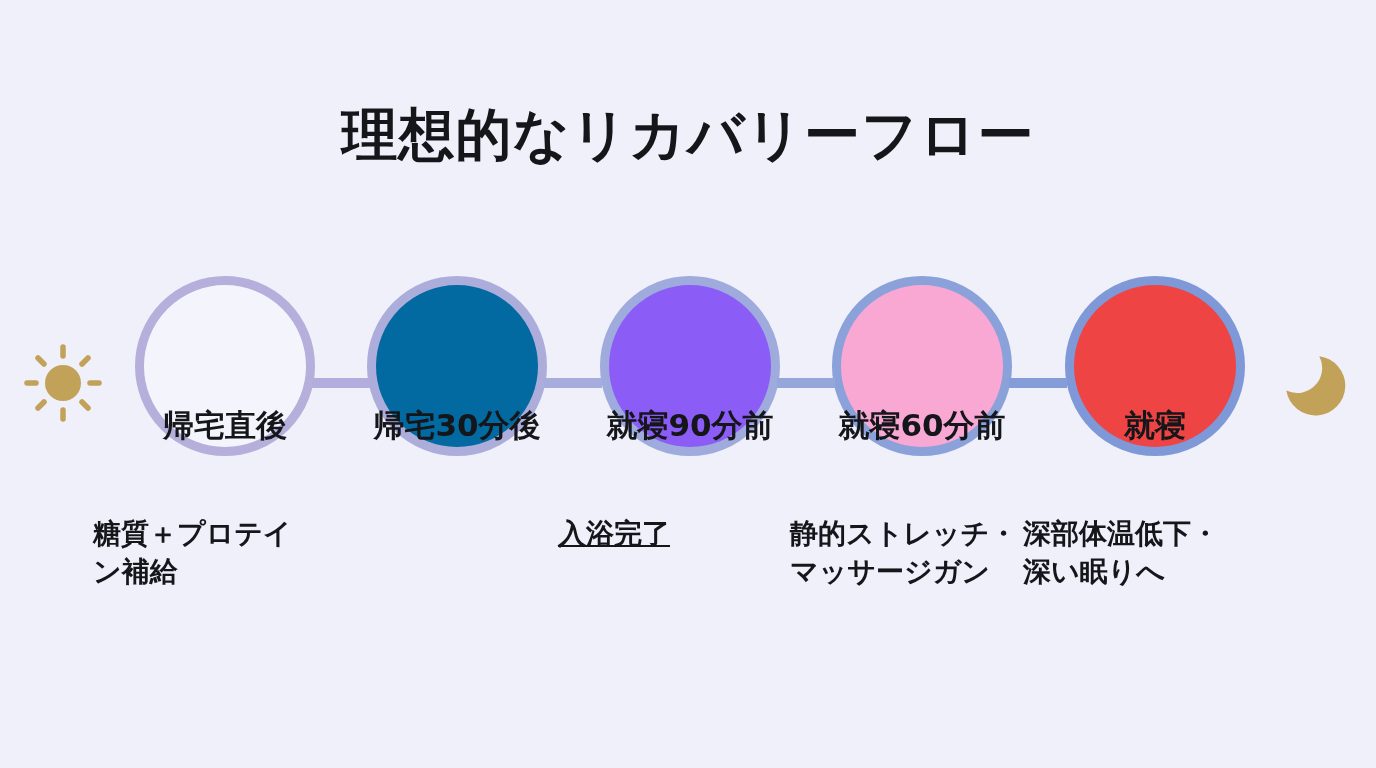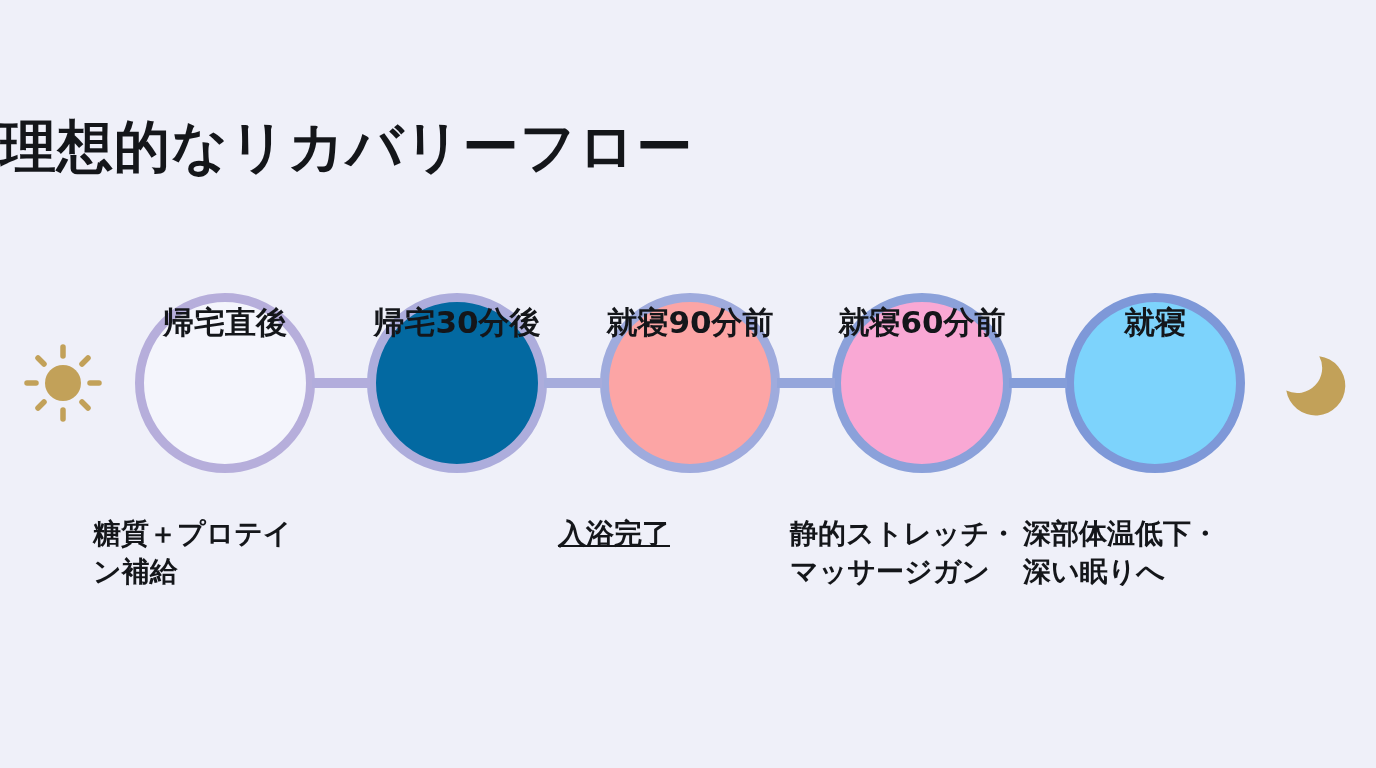--- a/index.html
+++ b/index.html
@@ -12,38 +12,39 @@
   }
   .canvas {
     position: relative;
     width: 1376px;
     height: 768px;
     background: #eff0f9;
   }
   .page-title {
     position: absolute;
     left: 0;
-    top: 110px;
+    top: 98px;
     width: 1376px;
+    text-align: center;
     font-size: 56px;
     font-weight: 800;
     letter-spacing: 1px;
     color: #14161a;
   }
   .step-circle {
     position: absolute;
-    top: 293px;
+    top: 276px;
     width: 180px;
     height: 180px;
     box-sizing: border-box;
     border: 9px solid #aaaadd;
     border-radius: 50%;
     background: #f4f5fc;
     display: flex;
-    align-items: flex-start;
+    align-items: flex-end;
     justify-content: center;
   }
   .step-circle .time {
     font-size: 31px;
     font-weight: 700;
     color: #14161a;
     text-align: center;
     white-space: nowrap;
   }
   .connector {
@@ -109,27 +110,27 @@
       <path d="M58 8 A45 45 0 1 1 8 60 A38 38 0 0 0 58 8 Z" fill="currentColor"></path>
     </svg>
   </div>
 
   <div class="step-circle pos-c0" style="border-color: rgb(182, 174, 219); background: rgb(244, 245, 252);">
     <span class="time">帰宅直後</span>
   </div>
   <div class="step-circle pos-c1" style="border-color: rgb(173, 173, 220); background: #0369a1;">
     <span class="time">帰宅30分後</span>
   </div>
-  <div class="step-circle pos-c2" style="border-color: rgb(159, 171, 221); background: #fca5a5;">
+  <div class="step-circle pos-c2" style="border-color: rgb(159, 171, 221); background: #8b5cf6;">
     <span class="time">就寝90分前</span>
   </div>
   <div class="step-circle pos-c3" style="border-color: rgb(139, 161, 218); background: #f9a8d4;">
     <span class="time">就寝60分前</span>
   </div>
-  <div class="step-circle pos-c4" style="border-color: rgb(126, 152, 216); background: #7dd3fc;">
+  <div class="step-circle pos-c4" style="border-color: rgb(126, 152, 216); background: #ef4444;">
     <span class="time">就寝</span>
   </div>
 
   <div class="connector pos-k0" style="background: rgb(178, 173, 220);"></div>
   <div class="connector pos-k1" style="background: rgb(166, 172, 220);"></div>
   <div class="connector pos-k2" style="background: rgb(149, 166, 219);"></div>
   <div class="connector pos-k3" style="background: rgb(132, 157, 217);"></div>
 
   <div class="step-detail pos-d0">糖質＋プロテイ
 ン補給</div>

